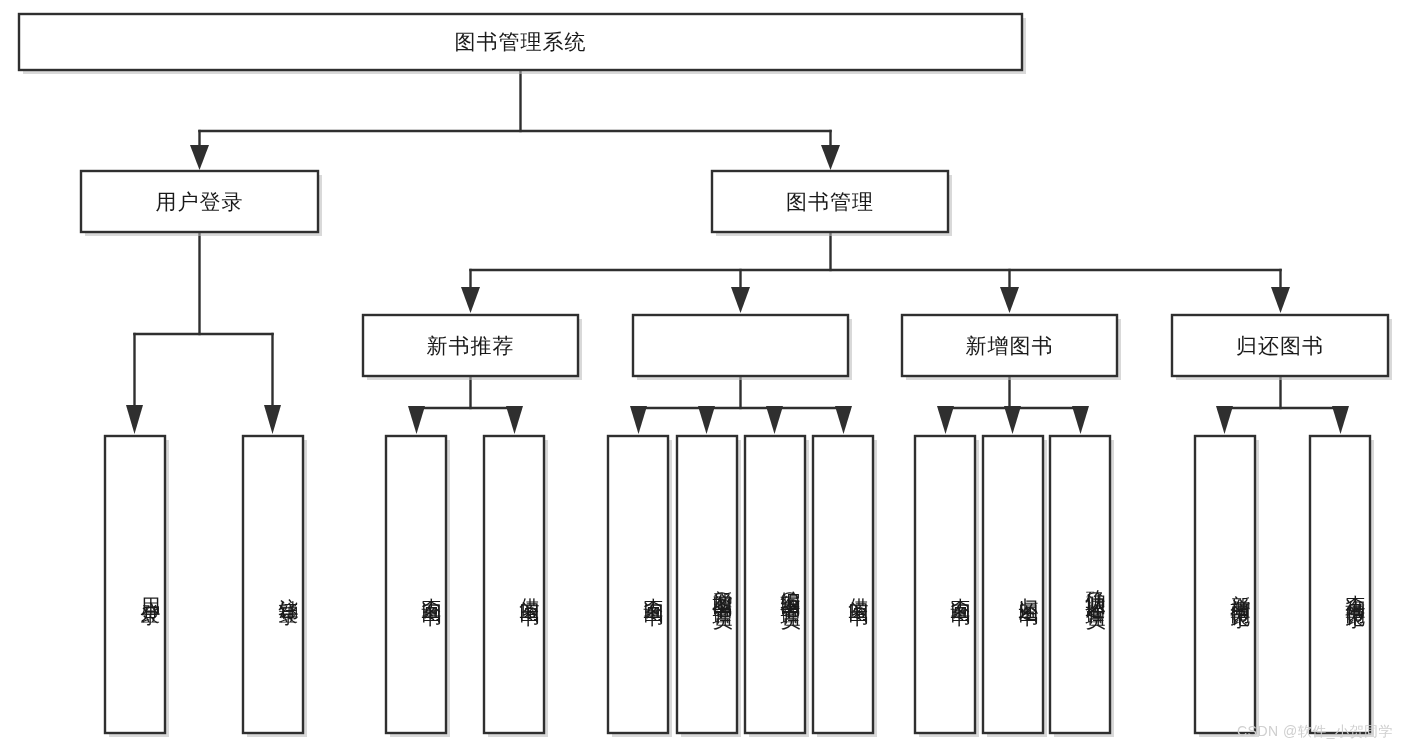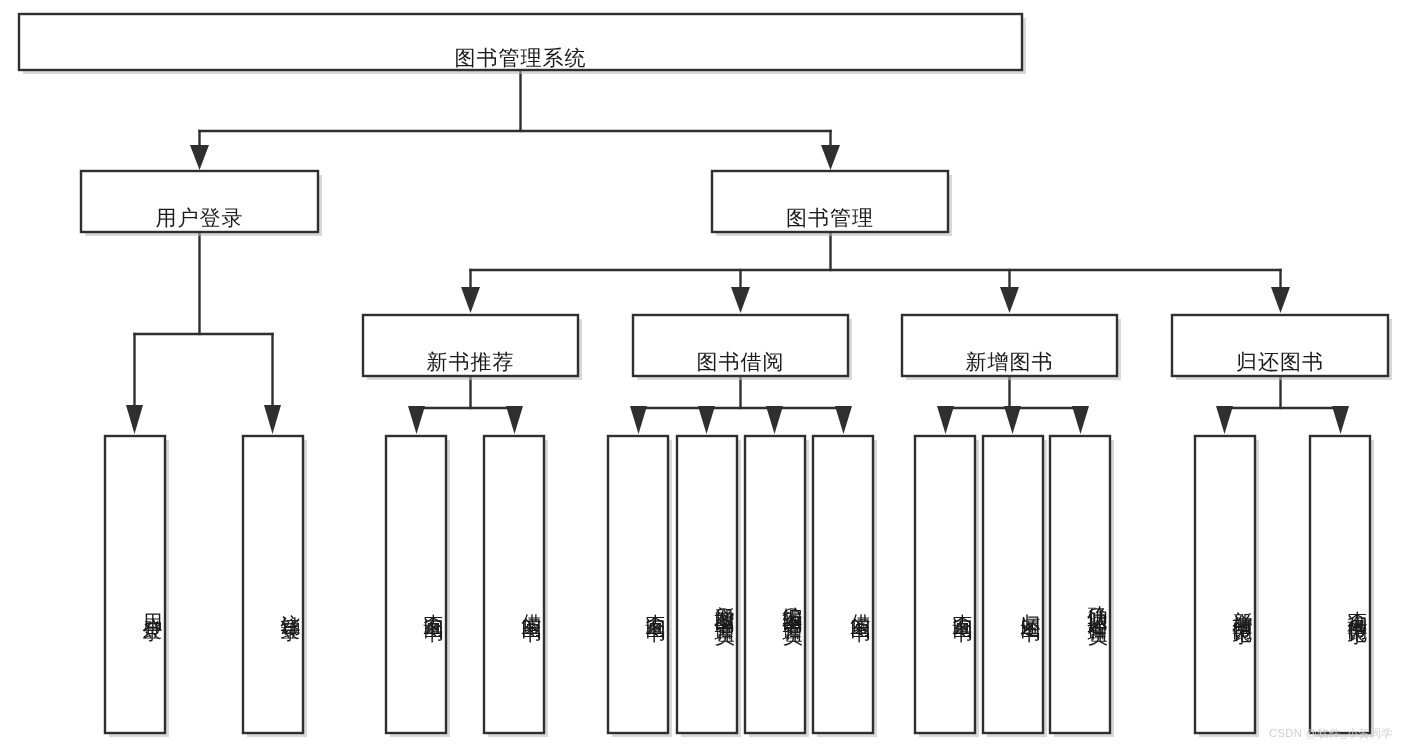--- a/index.html
+++ b/index.html
@@ -44,43 +44,42 @@
   .arrow-head {
     fill: #2f2f2f;
     stroke: none;
   }
   .node-label {
     position: absolute;
     display: flex;
     align-items: center;
     justify-content: center;
     color: #1a1a1a;
-    font-family: Liberation Mono, monospace;
+    font-family: Liberation Sans, sans-serif;
     font-size: 21px;
     letter-spacing: 1px;
     white-space: nowrap;
     pointer-events: none;
-    margin-top: 16px;
   }
   .node-label.vertical {
     writing-mode: vertical-rl;
     text-orientation: upright;
     align-items: flex-start;
     justify-content: center;
     font-size: 20px;
     letter-spacing: 3px;
     padding-top: 6px;
     box-sizing: border-box;
   }
   .watermark {
     position: absolute;
     right: 12px;
     bottom: 6px;
     color: #cfcfcf;
-    font-size: 11px;
+    font-size: 14px;
     font-family: "Liberation Sans", "DejaVu Sans", sans-serif;
     white-space: nowrap;
     letter-spacing: 0.5px;
   }
 </style>
 </head>
 <body>
 
 <div id="diagram-root">
 
@@ -202,21 +201,20 @@
       <rect class="node-box" x="1310" y="436" width="60" height="297"></rect>
     </g>
   </svg>
 
   <div class="node-label" style="left:19px; top:14px; width:1003px; height:56px;">图书管理系统</div>
 
   <div class="node-label" style="left:81px; top:171px; width:237px; height:61px;">用户登录</div>
   <div class="node-label" style="left:363px; top:315px; width:215px; height:61px;">新书推荐</div>
 
   <div class="node-label" style="left:712px; top:171px; width:236px; height:61px;">图书管理</div>
-  <div class="node-label" style="left:633px; top:315px; width:215px; height:61px;">图书借阅</div>
   <div class="node-label" style="left:902px; top:315px; width:215px; height:61px;">新增图书</div>
   <div class="node-label" style="left:1172px; top:315px; width:216px; height:61px;">归还图书</div>
 
   <div class="node-label vertical" style="left:105px; top:436px; width:60px; height:297px;">用户登录</div>
   <div class="node-label vertical" style="left:243px; top:436px; width:60px; height:297px;">注销登录</div>
   <div class="node-label vertical" style="left:386px; top:436px; width:60px; height:297px;">查询图书</div>
   <div class="node-label vertical" style="left:484px; top:436px; width:60px; height:297px;">借阅图书</div>
   <div class="node-label vertical" style="left:608px; top:436px; width:60px; height:297px;">查询图书</div>
   <div class="node-label vertical" style="left:677px; top:436px; width:60px; height:297px;">新增图书（管理员）</div>
   <div class="node-label vertical" style="left:745px; top:436px; width:60px; height:297px;">编辑图书（管理员）</div>

